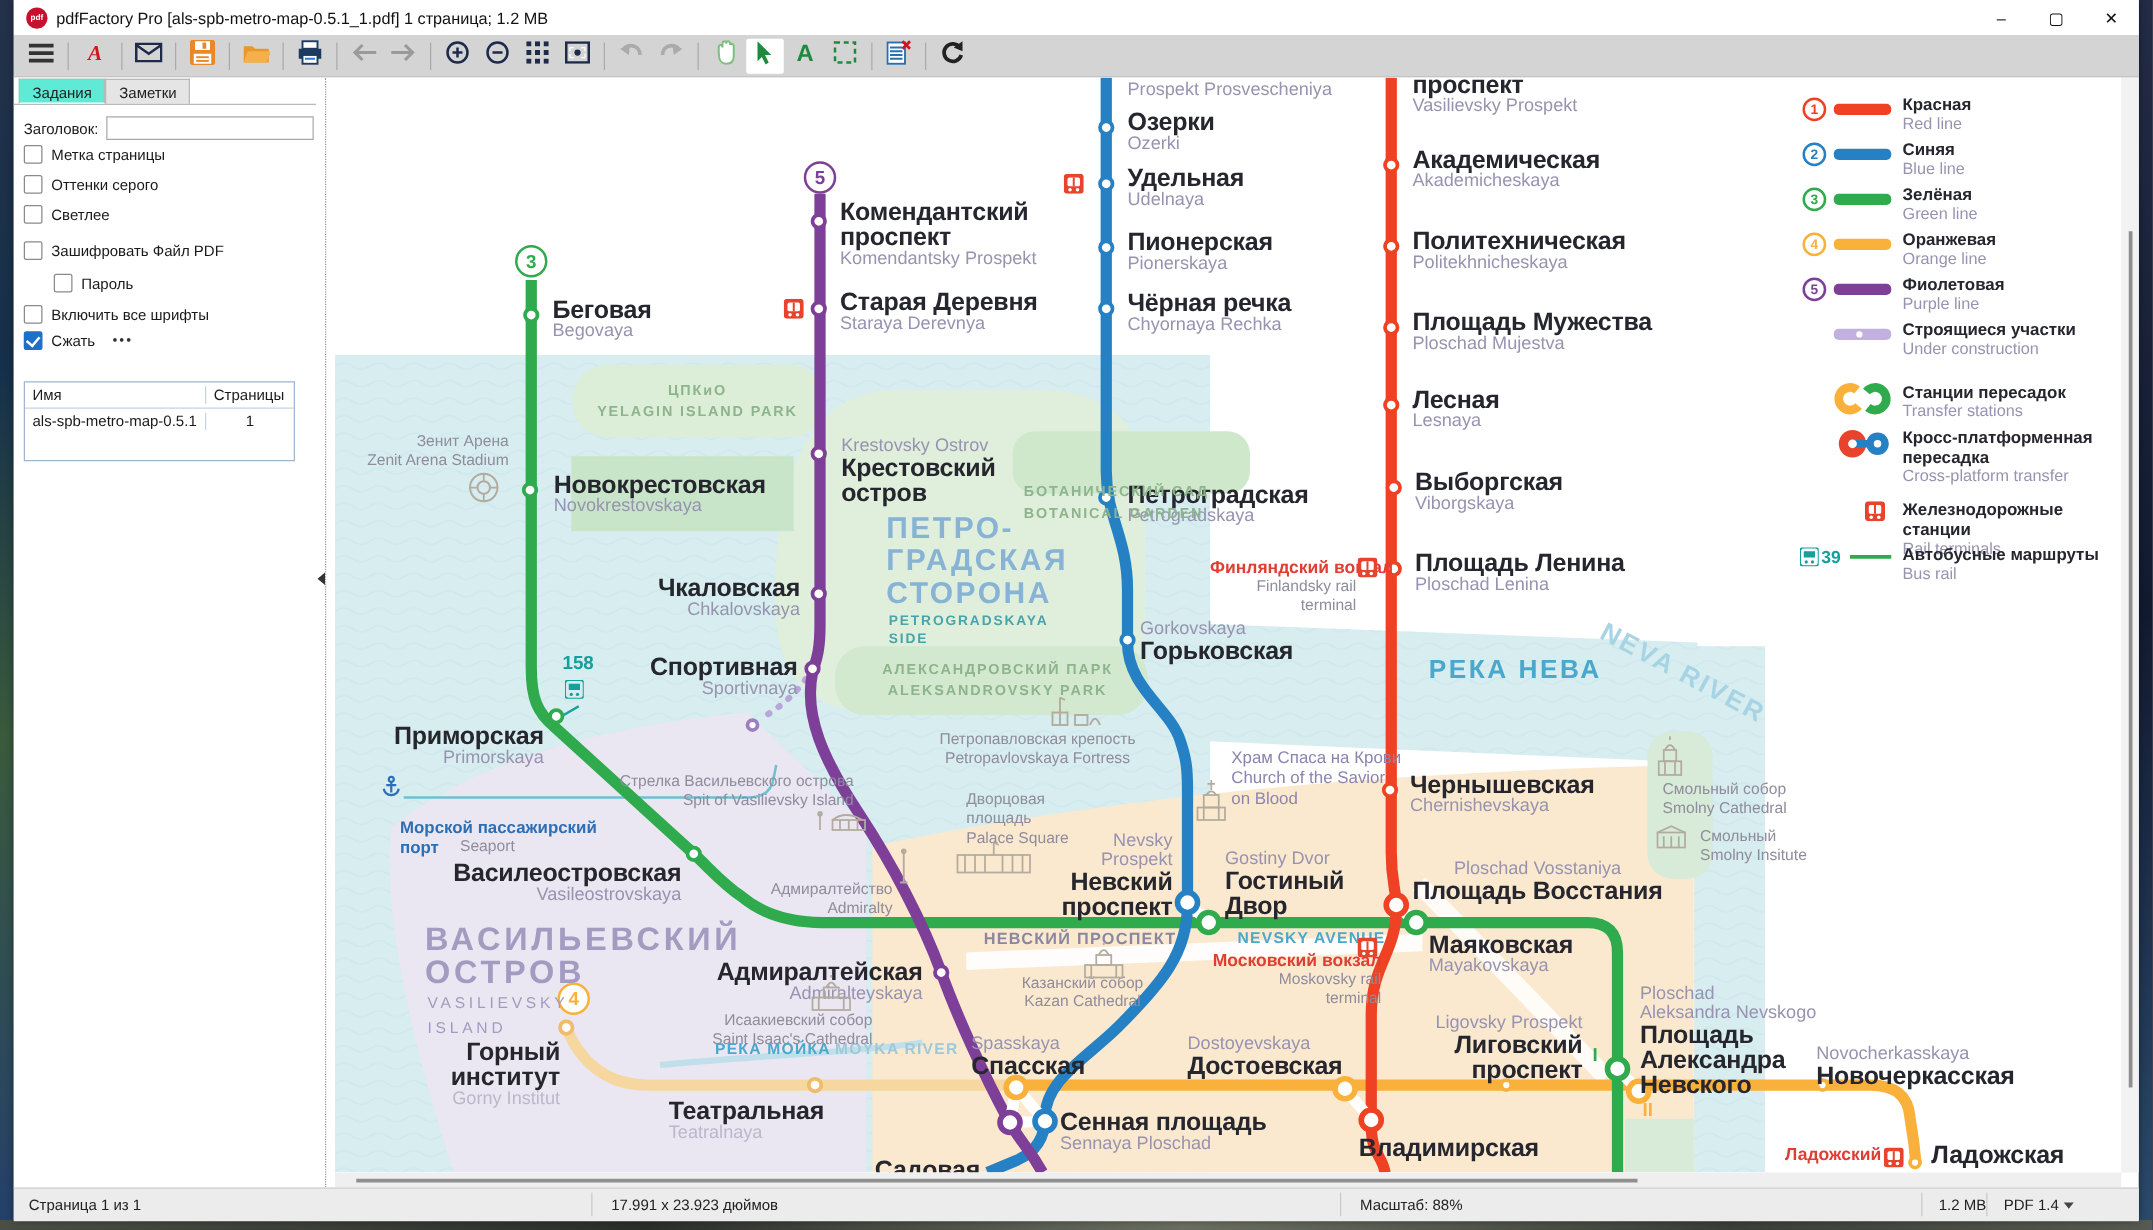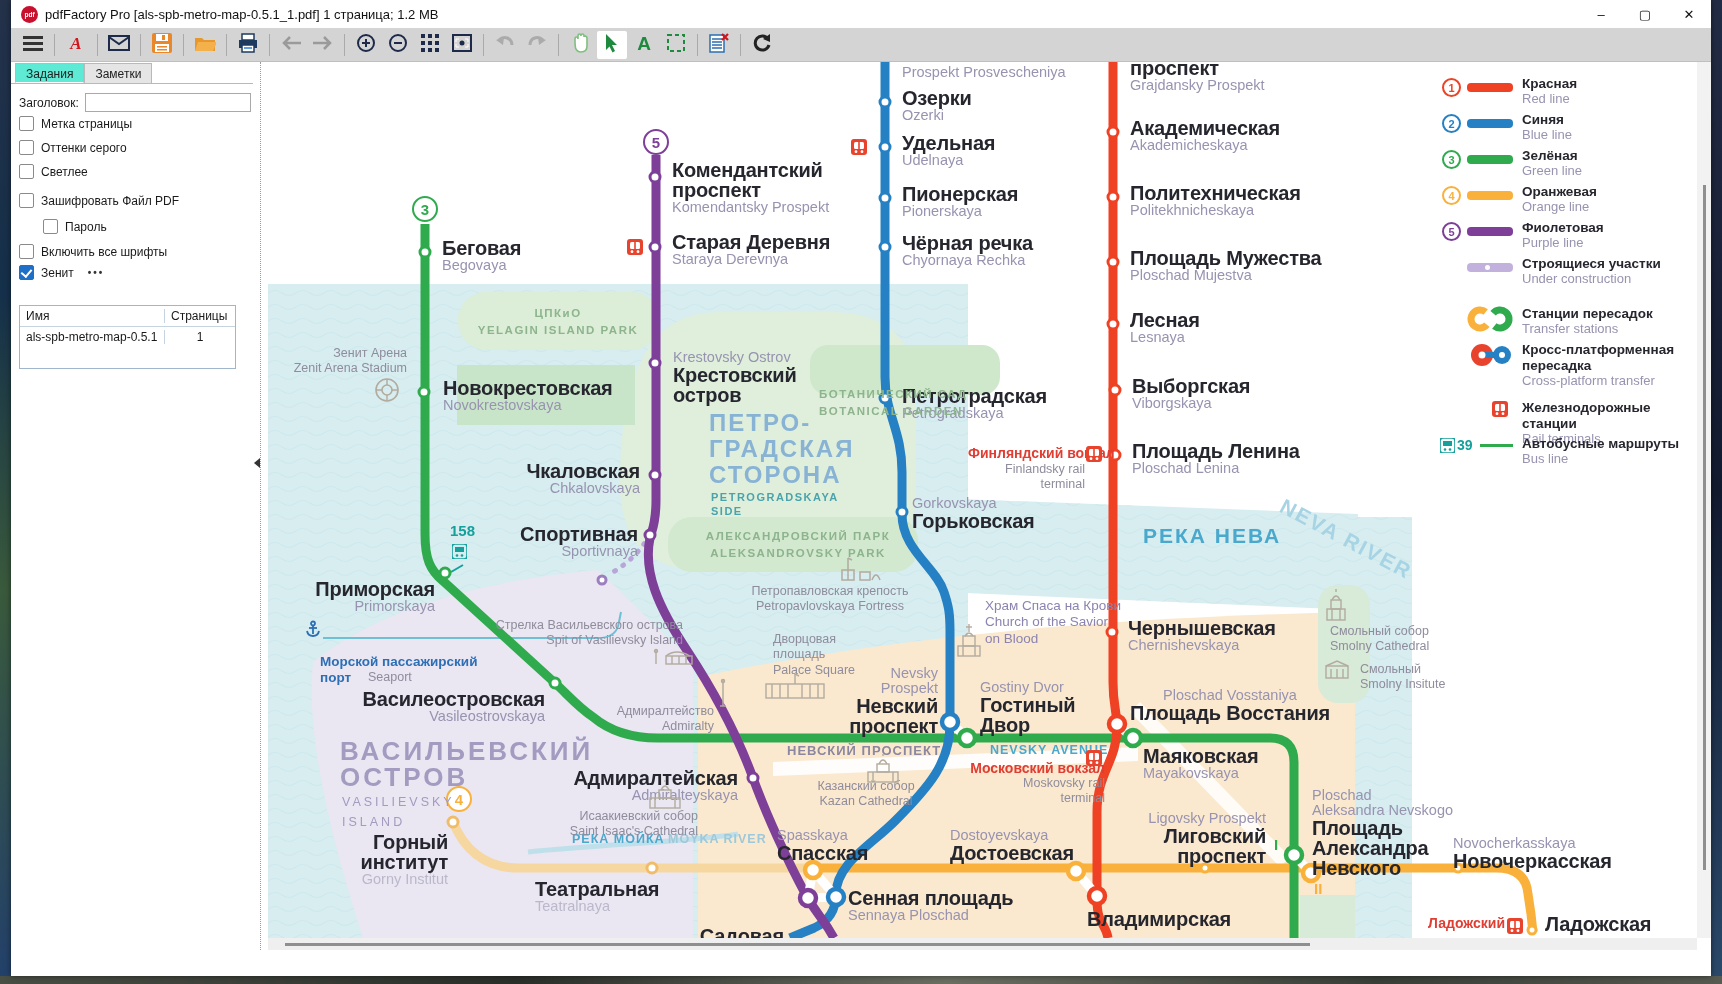--- a/index.html
+++ b/index.html
@@ -293,21 +293,21 @@
           <div class="cbrow" style="top: 157px; margin-left: 24px;">
             <span class="cbox"></span>
             <span>Пароль</span>
           </div>
           <div class="cbrow" style="top: 182px;">
             <span class="cbox"></span>
             <span>Включить все шрифты</span>
           </div>
           <div class="cbrow" style="top: 203px;">
             <span class="cbox checked"></span>
-            <span>Зенит</span>
+            <span>Сжать</span>
             <span class="cbmore">•••</span>
           </div>
         </div>
       <div class="jobtable">
         <div class="jt-head">
           <div class="jt-c1">Имя</div>
           <div class="jt-c2">Страницы</div>
         </div>
         <div class="jt-row">
           <div class="jt-c1">als-spb-metro-map-0.5.1</div>
@@ -408,21 +408,21 @@
           <div class="dot small" style="left: 937px; top: 806px; border: 3px solid rgb(249, 177, 60);"></div>
           <div class="dot small" style="left: 1190px; top: 806px; border: 3px solid rgb(249, 177, 60);"></div>
           <div class="dot small" style="left: 1264px; top: 868px; border: 3px solid rgb(249, 177, 60);"></div>
           <div class="dot" style="left: 617px; top: 336px; border: 3.5px solid rgb(37, 129, 196);"></div>
           <div class="dot" style="left: 634px; top: 450px; border: 3.5px solid rgb(37, 129, 196);"></div>
           <div class="dot" style="left: 384px; top: 806px; border: 3px solid rgb(240, 188, 106);"></div>
           <div class="dot small" style="left: 334px; top: 518px; border: 3px solid rgb(155, 127, 192);"></div>
           <div class="badge" style="left: 388px; top: 80px; border: 2.5px solid rgb(125, 63, 152); color: rgb(125, 63, 152);">5</div>
           <div class="badge" style="left: 157px; top: 147px; border: 2.5px solid rgb(47, 171, 78); color: rgb(47, 171, 78);">3</div>
           <div class="badge" style="left: 191px; top: 737px; border: 2.5px solid rgb(249, 177, 60); color: rgb(249, 177, 60);">4</div>
-          <div class="stl" style="top: -4px; left: 862px;"><div class="st-ru">проспект</div><div class="st-en">Grajdansky Prospekt</div></div>
+          <div class="stl" style="top: -4px; left: 862px;"><div class="st-ru">проспект</div><div class="st-en">Vasilievsky Prospekt</div></div>
           <div class="stl" style="top: 26px; left: 634px;"><div class="st-ru">Озерки</div><div class="st-en">Ozerki</div></div>
           <div class="stl" style="top: 71px; left: 634px;"><div class="st-ru">Удельная</div><div class="st-en">Udelnaya</div></div>
           <div class="stl" style="top: 122px; left: 634px;"><div class="st-ru">Пионерская</div><div class="st-en">Pionerskaya</div></div>
           <div class="stl" style="top: 171px; left: 634px;"><div class="st-ru">Чёрная речка</div><div class="st-en">Chyornaya Rechka</div></div>
           <div class="stl" style="top: 56px; left: 862px;"><div class="st-ru">Академическая</div><div class="st-en">Akademicheskaya</div></div>
           <div class="stl" style="top: 121px; left: 862px;"><div class="st-ru">Политехническая</div><div class="st-en">Politekhnicheskaya</div></div>
           <div class="stl" style="top: 186px; left: 862px;"><div class="st-ru">Площадь Мужества</div><div class="st-en">Ploschad Mujestva</div></div>
           <div class="stl" style="top: 248px; left: 862px;"><div class="st-ru">Лесная</div><div class="st-en">Lesnaya</div></div>
           <div class="stl" style="top: 314px; left: 864px;"><div class="st-ru">Выборгская</div><div class="st-en">Viborgskaya</div></div>
           <div class="stl" style="top: 379px; left: 864px;"><div class="st-ru">Площадь Ленина</div><div class="st-en">Ploschad Lenina</div></div>
@@ -774,27 +774,41 @@
                   <rect width="15" height="15" rx="3" fill="none" stroke="#14a09b" stroke-width="1.6"></rect>
                   <rect x="3" y="3" width="9" height="5" fill="#14a09b"></rect>
                   <circle cx="5" cy="11.5" r="1.3" fill="#14a09b"></circle>
                   <circle cx="10" cy="11.5" r="1.3" fill="#14a09b"></circle>
                 </svg></div>
               <span style="position:absolute;left:17px;top:1px;color:#14a09b;font-weight:700;font-size:14px">39</span>
               <div style="position:absolute;left:40px;top:8px;width:33px;height:2.5px;background:#2fab4e"></div>
             </div>
             <div class="l-txt">
               <div class="l-ru">Автобусные маршруты</div>
-              <div class="l-en">Bus line</div>
+              <div class="l-en">Bus rail</div>
             </div>
           </div>
         </div>
     </div>
 
     <div class="vscroll">
         <div class="vthumb" style="top:123px;height:685px;"></div>
       </div>
     <div class="hscroll">
         <div class="hthumb" style="left:17px;width:1025px;"></div>
       </div>
 
+    <div class="statusbar">
+      <div class="scell" style="left:12px">Страница 1 из 1</div>
+      <div class="ssep" style="left:462px"></div>
+      <div class="scell" style="left:478px">17.991 x 23.923 дюймов</div>
+      <div class="ssep" style="left:1061px"></div>
+      <div class="scell" style="left:1077px">Масштаб: 88%</div>
+      <div class="ssep" style="left:1526px"></div>
+      <div class="scell" style="left:1540px">1.2 MB</div>
+      <div class="ssep" style="left:1578px"></div>
+      <div class="scell pdfver" style="left:1592px">
+        <span>PDF 1.4</span>
+          <span class="caret"></span>
+      </div>
+    </div>
   </div>
 </div>
 
 </body></html>

